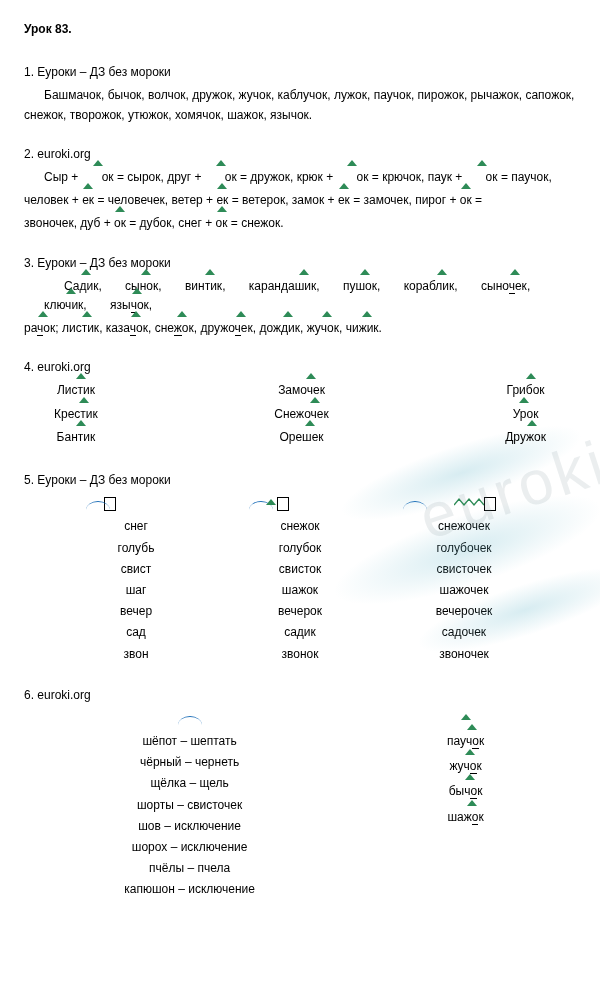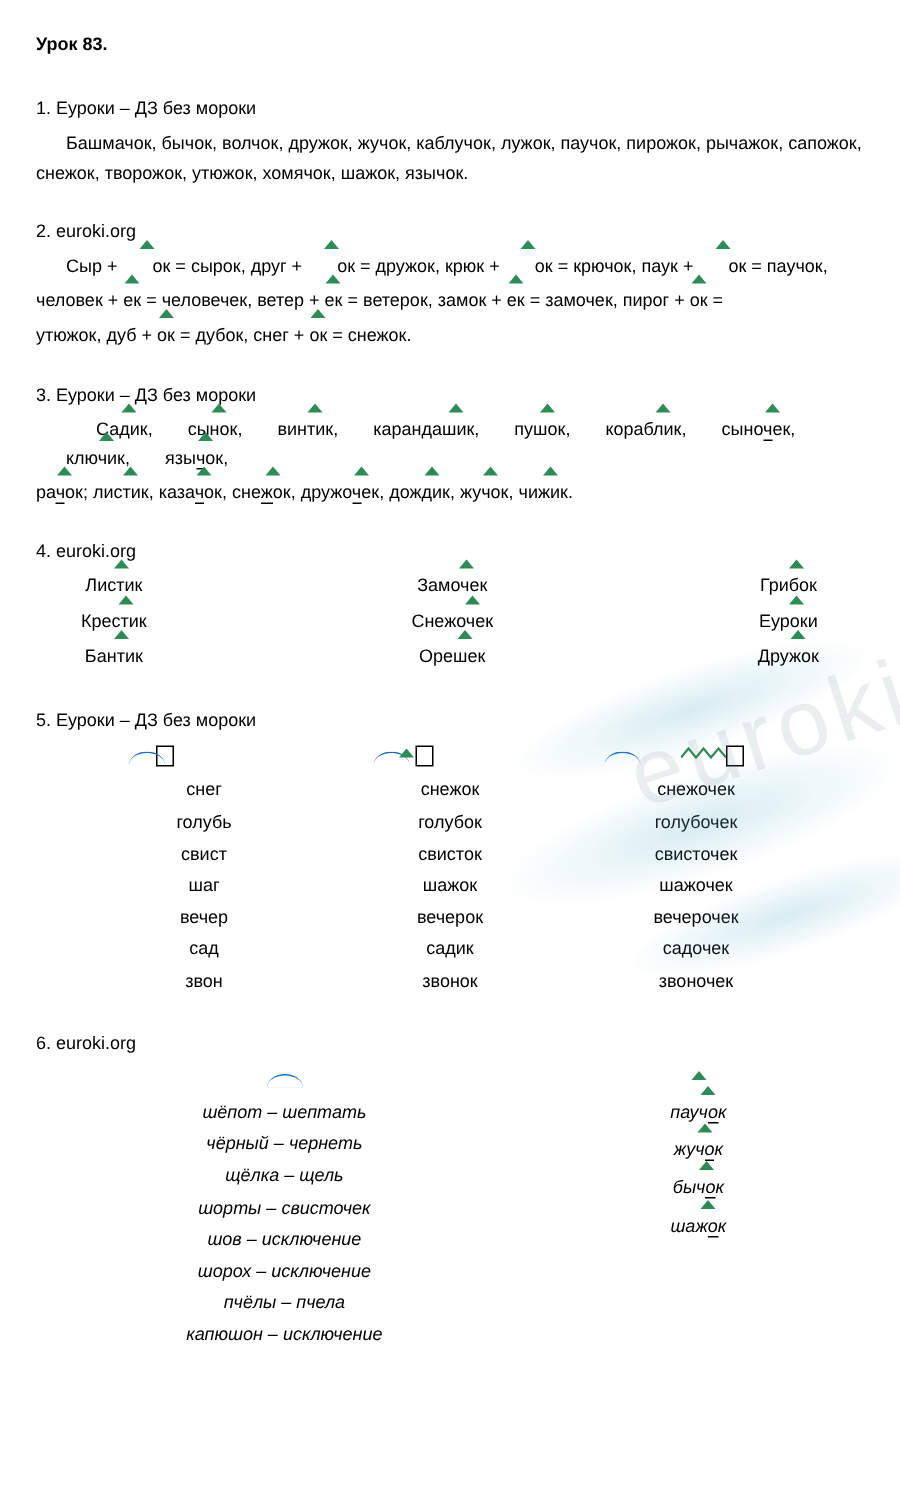--- a/index.html
+++ b/index.html
@@ -39,21 +39,21 @@
     .col { text-align: center; }
     .col .word { margin-bottom: 4px; }
     .cols-list3 { display: flex; justify-content: space-between; margin: 4px 30px 0 30px; }
     .cols-list3 .col { flex: 1; }
     .cols-list3 .col div { margin-bottom: 2px; }
     .header-row { display:flex; justify-content:space-between; margin: 0 80px 4px 80px; }
     .cols2 { display: flex; margin: 4px 0 0 0; }
     .cols2 .col { text-align:center; }
     .cols2 .colL { flex: 0 0 60%; }
     .cols2 .colR { flex: 0 0 40%; }
-    .cols2 .col div { margin-bottom: 2px; position: relative; font-style: italic; }
+    .cols2 .col div { margin-bottom: 2px; position: relative; }
 
     .wm-container { position: absolute; top: 0; left: 0; width: 600px; height: 997px; pointer-events: none; overflow: hidden; }
     .wm-stroke {
       position:absolute; right:-60px; top:380px; width:360px; height:300px;
       transform: rotate(-18deg);
       background: radial-gradient(ellipse 180px 40px at 50% 30%, rgba(96,180,200,0.25), rgba(96,180,200,0) 70%),
                   radial-gradient(ellipse 200px 50px at 45% 55%, rgba(96,180,200,0.25), rgba(96,180,200,0) 70%),
                   radial-gradient(ellipse 160px 36px at 55% 80%, rgba(96,180,200,0.25), rgba(96,180,200,0) 70%);
     }
     .wm-text {
@@ -77,21 +77,21 @@
 <p class="para indent">Башмачок, бычок, волчок, дружок, жучок, каблучок, лужок, паучок, пирожок, рычажок, сапожок, снежок, творожок, утюжок, хомячок, шажок, язычок.</p>
 
 <div class="section-h">2. euroki.org</div>
 <p class="para indent">
   <span>Сыр + </span><span class="word"><span class="caret"></span><span>ок</span></span><span> = сырок, друг + </span><span class="word"><span class="caret"></span><span>ок</span></span><span> = дружок, крюк + </span><span class="word"><span class="caret"></span><span>ок</span></span><span> = крючок, паук + </span><span class="word"><span class="caret"></span><span>ок</span></span><span> = паучок,</span>
 </p>
 <p class="para">
   <span>человек + </span><span class="word"><span class="caret"></span><span>ек</span></span><span> = человечек, ветер + </span><span class="word"><span class="caret"></span><span>ек</span></span><span> = ветерок, замок + </span><span class="word"><span class="caret"></span><span>ек</span></span><span> = замочек, пирог + </span><span class="word"><span class="caret"></span><span>ок</span></span><span> =</span>
 </p>
 <p class="para">
-  <span>утюжок, дуб + </span><span class="word"><span class="caret"></span><span>ок</span></span><span> = дубок, снег + </span><span class="word"><span class="caret"></span><span>ок</span></span><span> = снежок.</span>
+  <span>звоночек, дуб + </span><span class="word"><span class="caret"></span><span>ок</span></span><span> = дубок, снег + </span><span class="word"><span class="caret"></span><span>ок</span></span><span> = снежок.</span>
 </p>
 
 <div class="section-h">3. Еуроки – ДЗ без мороки</div>
 <p class="para indent">
   <span class="word"><span class="caret offset" style="right:2px"></span><span>Садик</span></span>,
   <span class="word"><span class="caret offset" style="right:2px"></span><span>сынок</span></span>,
   <span class="word"><span class="caret offset" style="right:2px"></span><span>винтик</span></span>,
   <span class="word"><span class="caret offset" style="right:2px"></span><span>карандашик</span></span>,
   <span class="word"><span class="caret offset" style="right:2px"></span><span>пушок</span></span>,
   <span class="word"><span class="caret offset" style="right:2px"></span><span>кораблик</span></span>,
@@ -117,21 +117,21 @@
     <div class="word"><span class="caret offset" style="right:4px"></span><span>Крестик</span></div><br>
     <div class="word"><span class="caret offset" style="right:4px"></span><span>Бантик</span></div>
   </div>
   <div class="col">
     <div class="word"><span class="caret offset" style="right:4px"></span><span>Замочек</span></div><br>
     <div class="word"><span class="caret offset" style="right:4px"></span><span>Снежочек</span></div><br>
     <div class="word"><span class="caret offset" style="right:4px"></span><span>Орешек</span></div>
   </div>
   <div class="col">
     <div class="word"><span class="caret offset" style="right:4px"></span><span>Грибок</span></div><br>
-    <div class="word"><span class="caret offset" style="right:4px"></span><span>Еуроки</span></div><br>
+    <div class="word"><span class="caret offset" style="right:4px"></span><span>Урок</span></div><br>
     <div class="word"><span class="caret offset" style="right:4px"></span><span>Дружок</span></div>
   </div>
 </div>
 
 <div class="section-h">5. Еуроки – ДЗ без мороки</div>
 <div class="header-row">
   <span><span class="word"><span class="arc" style="left:-18px"></span></span><span class="box"></span></span>
   <span><span class="word"><span class="arc" style="left:-28px"></span><span class="caret" style="left:-6px"></span></span><span class="box"></span></span>
   <span>
     <span class="word"><span class="arc" style="left:-48px"></span></span>

